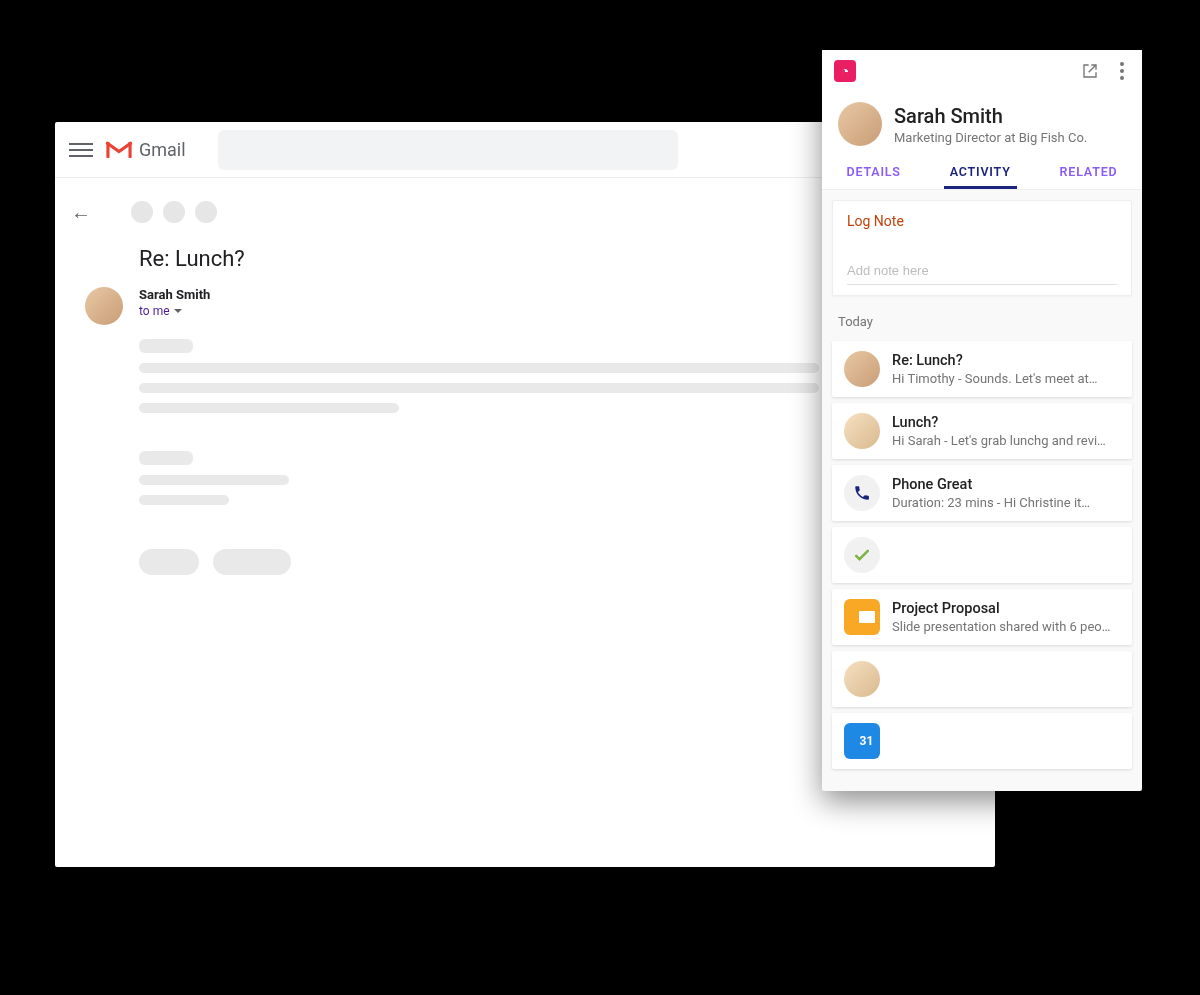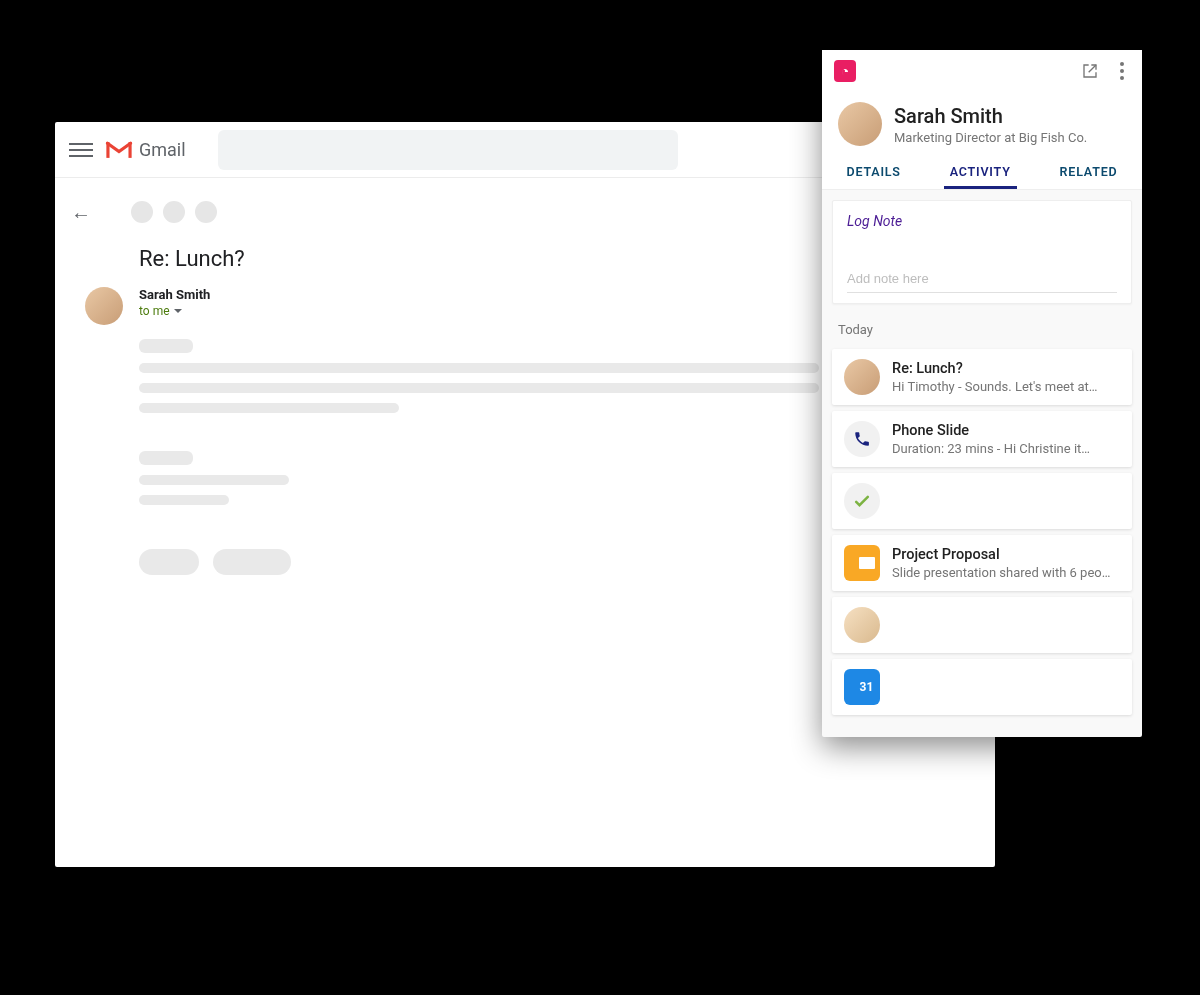--- a/index.html
+++ b/index.html
@@ -61,21 +61,21 @@
   .back-arrow { font-size:20px; color:#5f6368; cursor:pointer; padding:4px;}
   .pill { height:22px; width:22px; border-radius:11px; background:#e6e6e6;}
   .subject { font-size:22px; font-weight:400; color:#202124; margin:8px 0 16px 72px;}
   .msg { display:flex; gap:16px; }
   .msg .avatar-lg {
     width:38px; height:38px; border-radius:50%;
     background:linear-gradient(135deg,#e9c8a5,#c89d76);
     flex:0 0 38px; margin-left:18px;
   }
   .msg-head { font-size:13px; font-weight:700;}
-  .msg-sub { font-size:12px; color:#4d7c0f; margin-top:2px; display:flex; align-items:center; gap:4px; cursor:pointer;}
+  .msg-sub { font-size:12px; color:#4c1d95; margin-top:2px; display:flex; align-items:center; gap:4px; cursor:pointer;}
   .caret-down{ width:0;height:0;border-left:4px solid transparent;border-right:4px solid transparent;border-top:4px solid #5f6368;}
   .redact { background:#e9e9e9; border-radius:6px; }
   .msg-body { margin-left:72px; margin-top:14px; display:flex; flex-direction:column; gap:10px;}
   .btn-pill { height:26px; border-radius:14px; background:#e9e9e9;}
 
   
   .panel {
     position:absolute;
     left:822px; top:50px;
     width:320px;
@@ -99,29 +99,29 @@
     background:#fff; padding:10px 16px 6px 16px; display:flex; gap:12px; align-items:center;
   }
   .contact-head .avatar{
     width:44px;height:44px;border-radius:50%;
     background:linear-gradient(135deg,#e9c8a5,#c89d76);
   }
   .contact-name{ font-size:20px; font-weight:500; color:#212121;}
   .contact-sub{ font-size:13px; color:#757575; margin-top:2px;}
 
   .tabs{ background:#fff; display:flex; justify-content:space-around; border-bottom:1px solid #eee;}
-  .tab{ font-size:12.5px; letter-spacing:.8px; font-weight:600; color:#0c4a6e; padding:12px 6px 10px; cursor:pointer;}
+  .tab{ font-size:12.5px; letter-spacing:.8px; font-weight:600; color:#8b5cf6; padding:12px 6px 10px; cursor:pointer;}
   .tab.active{ color:#1a237e; border-bottom:3px solid #1a237e; padding-bottom:5px;}
 
   .log-card{
     margin:10px; background:#fff; border:1px solid #eee; border-radius:2px;
     padding:12px 14px 10px;
     box-shadow:0 1px 2px rgba(0,0,0,.04);
   }
-  .log-title{ font-size:14px; color:#4c1d95; margin-bottom:24px;font-style:italic;}
+  .log-title{ font-size:14px; color:#c2410c; margin-bottom:16px;}
   .log-input{
     border:none; border-bottom:1px solid #e0e0e0;
     font-size:13px; color:#9e9e9e; padding:2px 0 6px; width:100%; outline:none;
     background:transparent;
     margin-top:16px;
   }
   .log-input::placeholder{ color:#bdbdbd; }
 
   .section-label{ font-size:13px; color:#757575; padding:8px 16px 6px; }
 
@@ -255,29 +255,36 @@
   <div class="section-label">Today</div>
 
   <div class="card">
     <div class="ico avatar1"></div>
     <div style="min-width:0">
       <div class="card-title">Re: Lunch?</div>
       <div class="card-sub">Hi Timothy -  Sounds. Let's meet at…</div>
     </div>
   </div>
 
+  <div class="card">
+    <div class="ico avatar2"></div>
+    <div style="min-width:0">
+      <div class="card-title">Lunch?</div>
+      <div class="card-sub">Hi Sarah - Let's grab lunchg and revi…</div>
+    </div>
+  </div>
 
   <div class="card">
     <div class="ico circle">
       <svg width="18" height="18" viewBox="0 0 24 24" fill="#1a237e">
           <path d="M6.6 10.8c1.4 2.8 3.8 5.2 6.6 6.6l2.2-2.2c.3-.3.7-.4 1-.2 1.2.4 2.5.6 3.8.6.6 0 1 .4 1 1v3.4c0 .6-.4 1-1 1C10.6 21 3 13.4 3 4c0-.6.4-1 1-1h3.4c.6 0 1 .4 1 1 0 1.3.2 2.6.6 3.8.1.3 0 .7-.2 1l-2.2 2z"></path>
         </svg>
     </div>
     <div style="min-width:0">
-      <div class="card-title">Phone Slide</div>
+      <div class="card-title">Phone Great</div>
       <div class="card-sub">Duration: 23 mins -  Hi Christine it…</div>
     </div>
   </div>
 
   <div class="card">
     <div class="ico circle">
       <svg width="20" height="20" viewBox="0 0 24 24" fill="none" stroke="#7cb342" stroke-width="3" stroke-linecap="round">
           <path d="M5 13l4 4 10-10"></path>
         </svg>
     </div>

